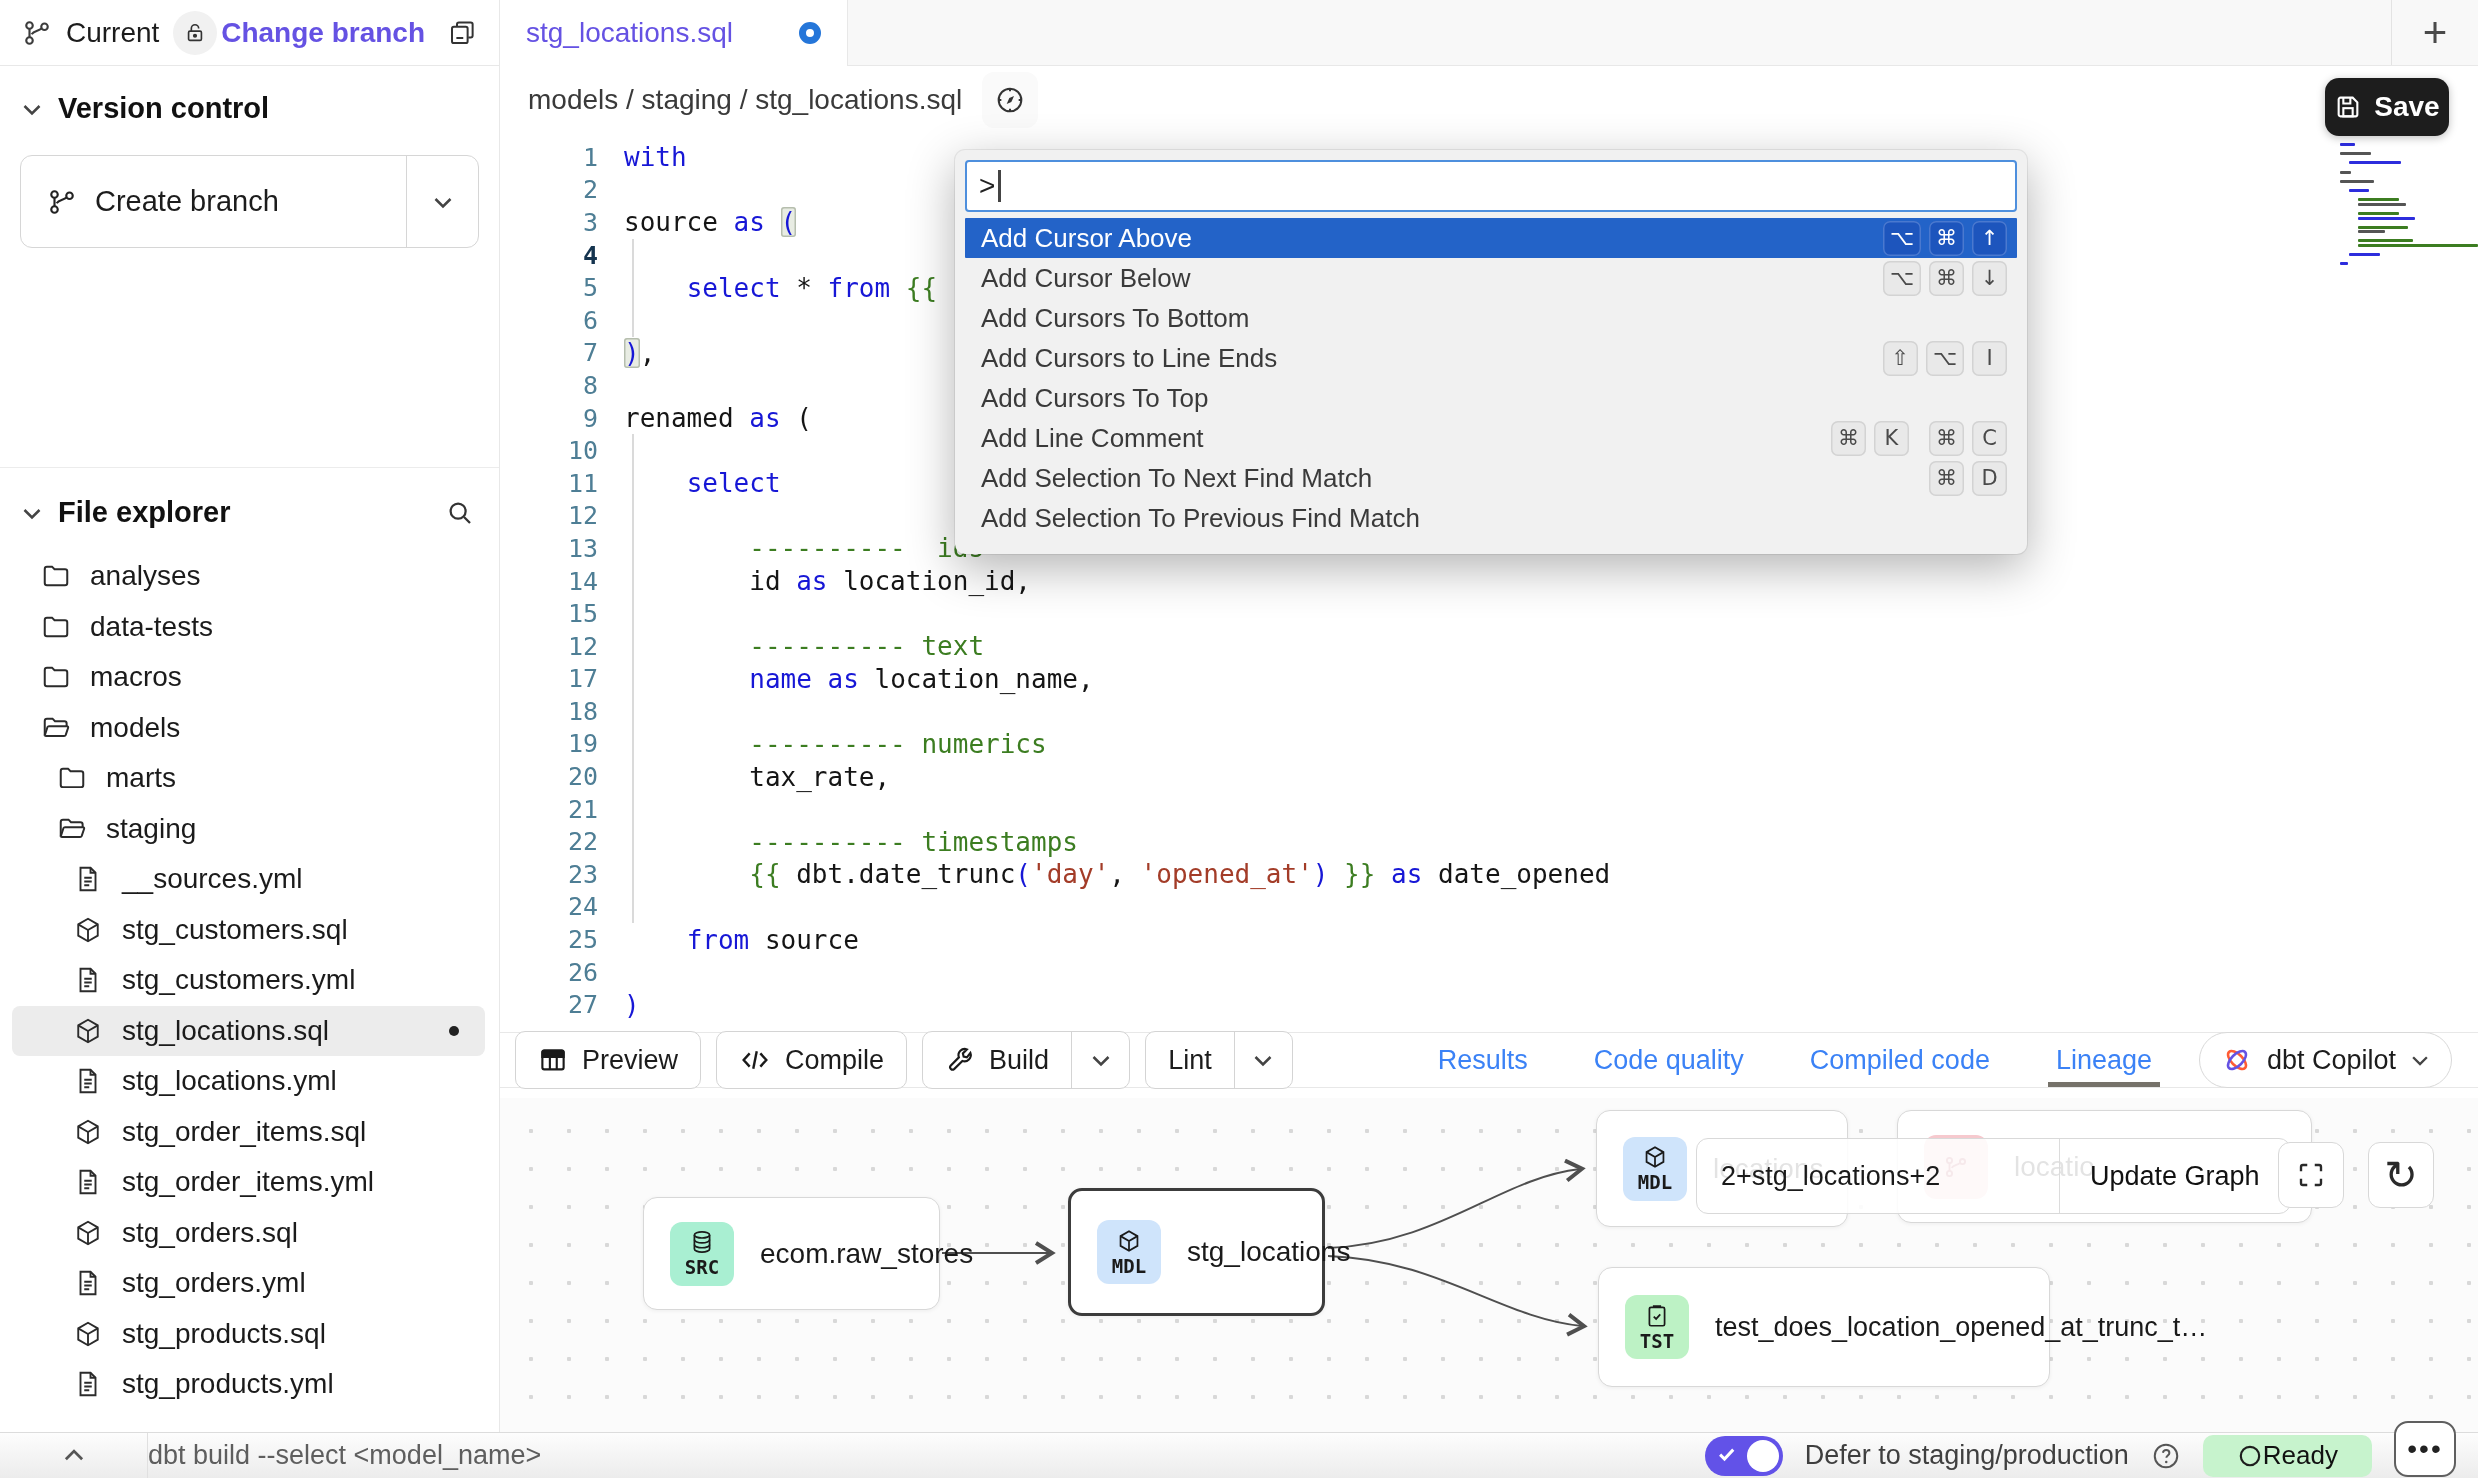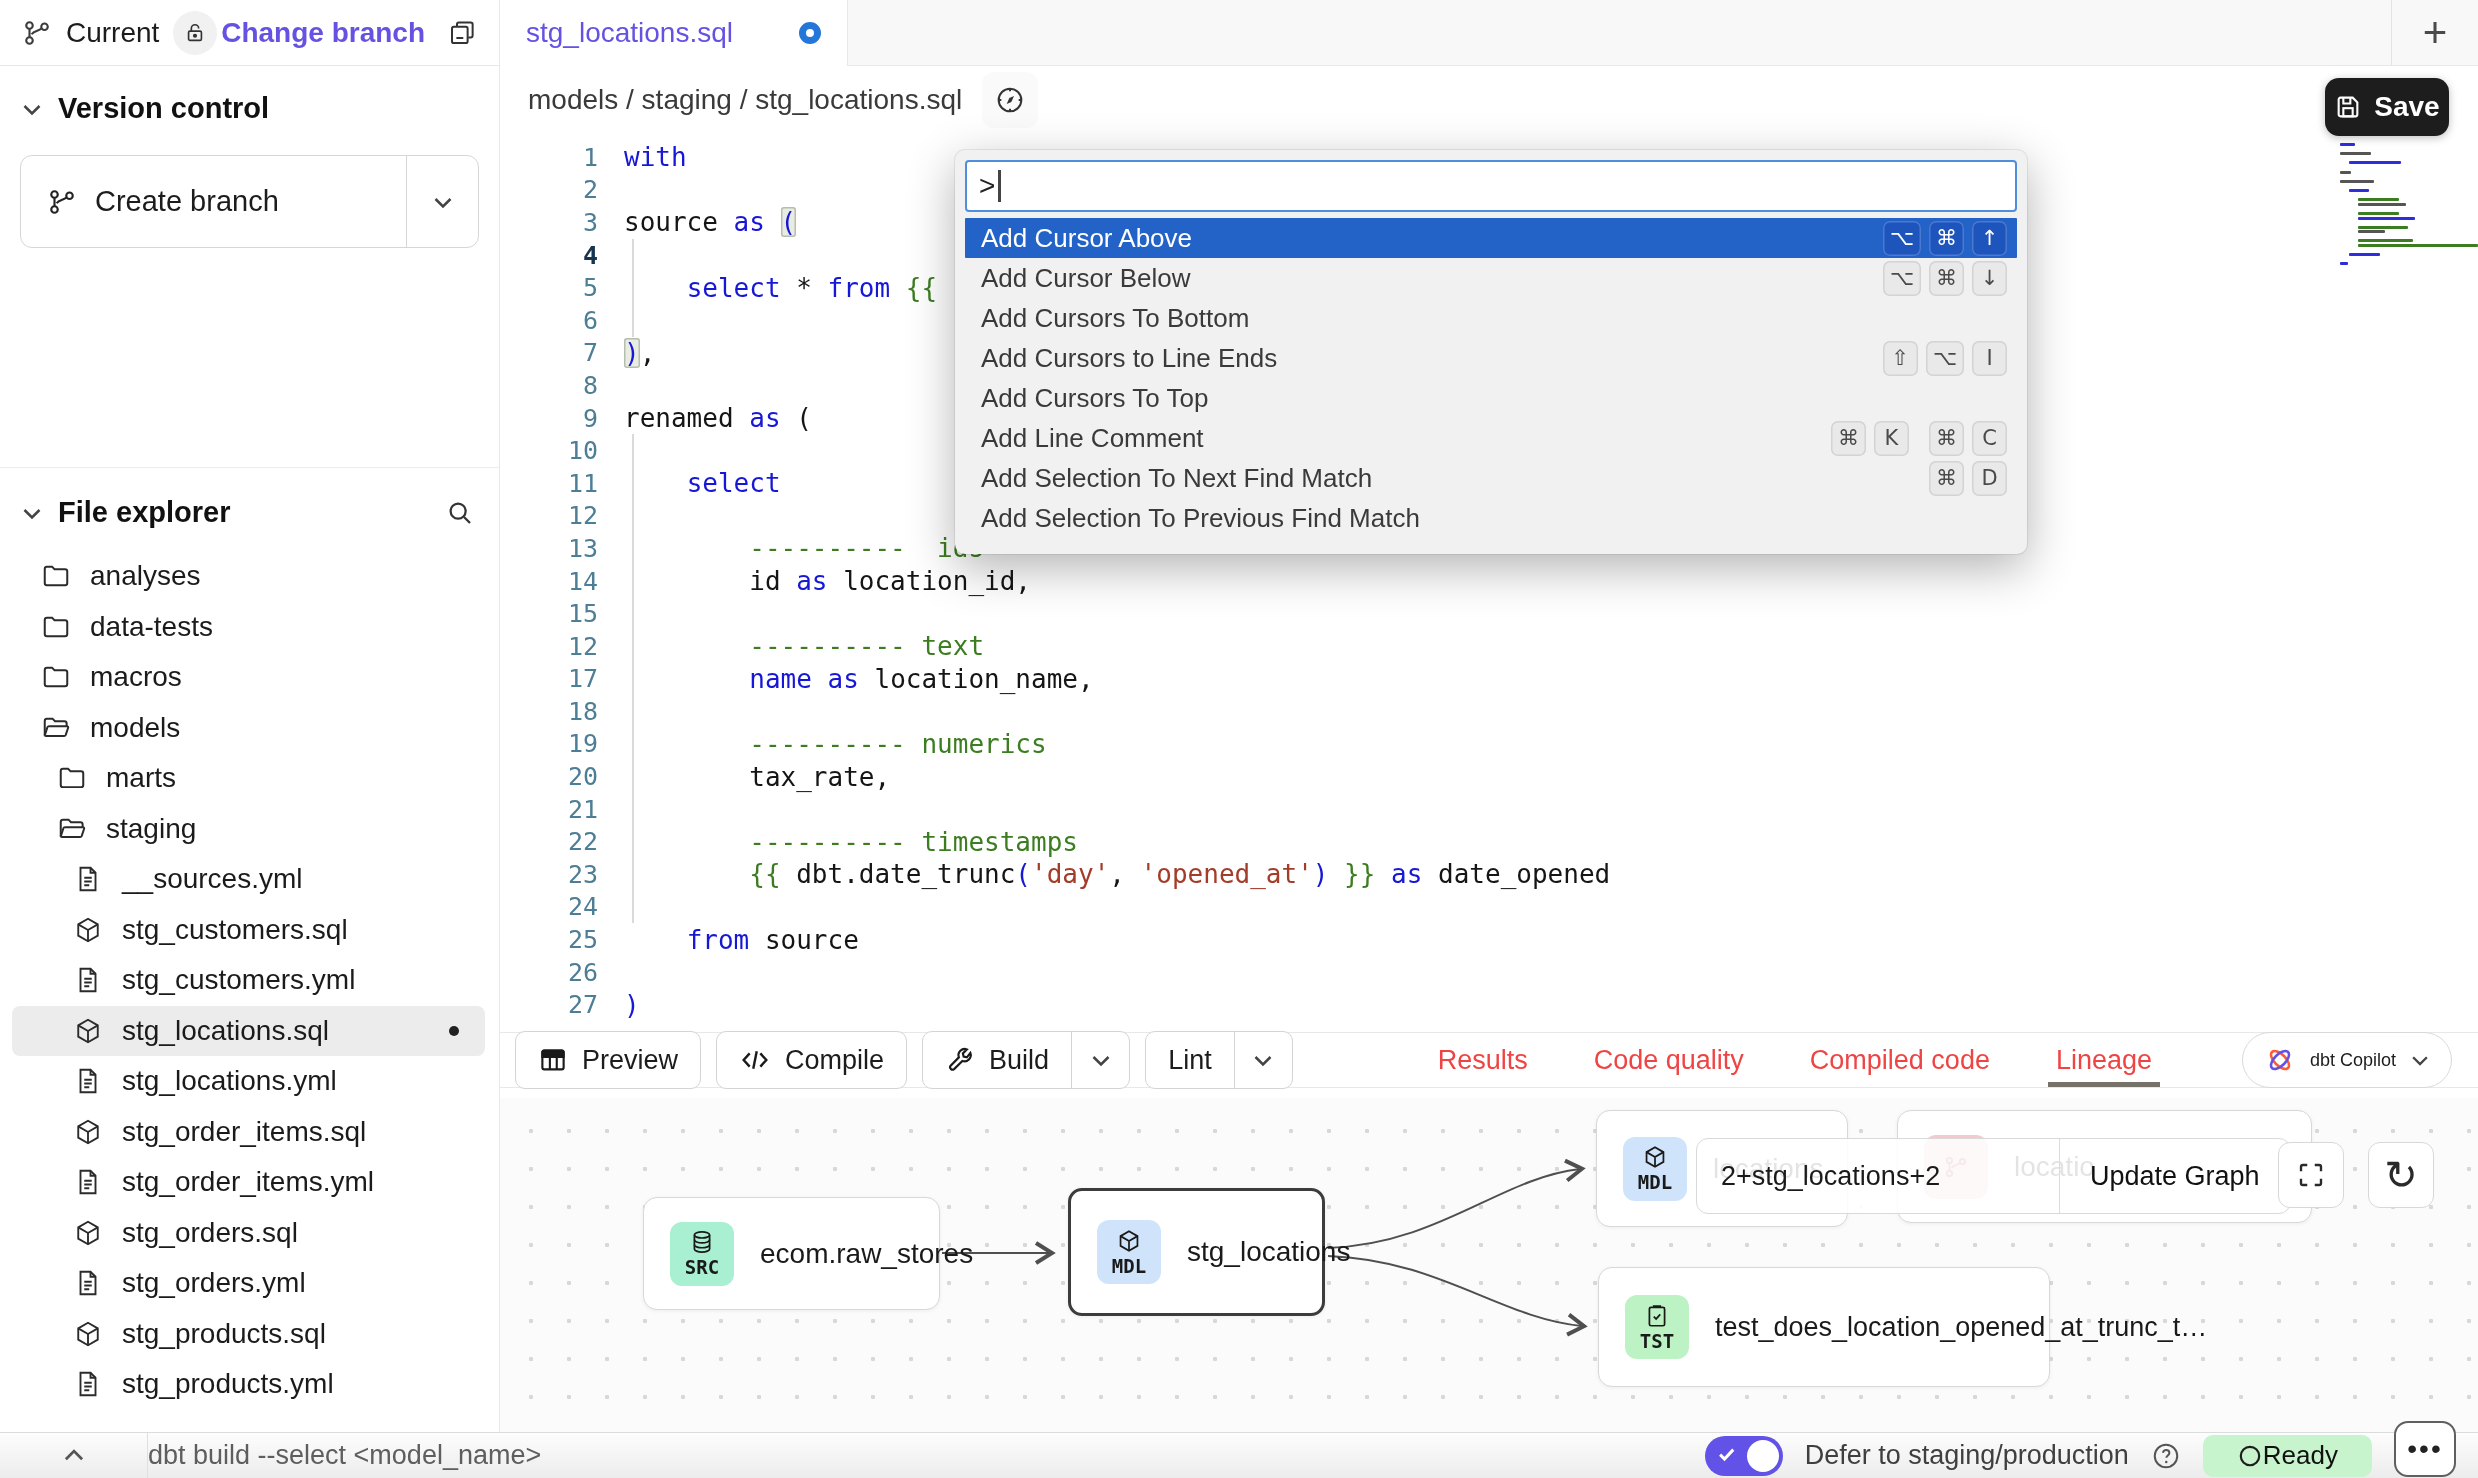--- a/index.html
+++ b/index.html
@@ -103,24 +103,24 @@
 
   
   #toolbar { position:absolute; left:500px; top:1032px; width:1978px; height:56px; background:#fff;
     border-top:1.5px solid #e8e8e8; border-bottom:1.5px solid #e8e8e8;
     display:flex; align-items:center; padding-left:15px; }
   .tbtn { display:flex; align-items:stretch; height:58px; border:1.5px solid #d4d4d4; border-radius:10px;
     background:#fff; font-size:27px; color:#1c1c1c; margin-right:15px; cursor:pointer; }
   .tbtn .lbl { display:flex; align-items:center; gap:14px; padding:0 22px; }
   .tbtn .split { width:58px; border-left:1.5px solid #d4d4d4; display:flex; align-items:center; justify-content:center; }
   #result-tabs { display:flex; align-items:stretch; height:100%; margin-left:130px; gap:66px; }
-  .rtab { display:flex; align-items:center; font-size:27px; color:#ef4444; cursor:pointer; position:relative; }
+  .rtab { display:flex; align-items:center; font-size:27px; color:#3b82f6; cursor:pointer; position:relative; }
   .rtab.active::after { content:""; position:absolute; left:-8px; right:-8px; bottom:0; height:5px; background:#76726a; }
   #copilot-btn { margin-left:auto; margin-right:26px; height:56px; border:1.5px solid #d9d9d9; border-radius:28px;
-    display:flex; align-items:center; gap:13px; padding:0 20px; font-size:18px; cursor:pointer; background:#fff; }
+    display:flex; align-items:center; gap:13px; padding:0 20px; font-size:27px; cursor:pointer; background:#fff; }
 
   
   #lineage { position:absolute; left:500px; top:1098px; width:1978px; height:334px;
     background-color:#fbfbfb;
     background-image:radial-gradient(circle, #d8d8d8 2px, transparent 2.5px);
     background-size:38px 38px; background-position:12px 14px; overflow:hidden; }
   #edges { position:absolute; inset:0; }
   .node { position:absolute; background:#fff; border:1.5px solid #d8d8d8; border-radius:14px;
     box-shadow:0 1px 4px rgba(0,0,0,.06); display:flex; align-items:center; gap:26px; padding:0 26px; cursor:pointer; }
   .node.selected { border:3px solid #3c3c3c; }

